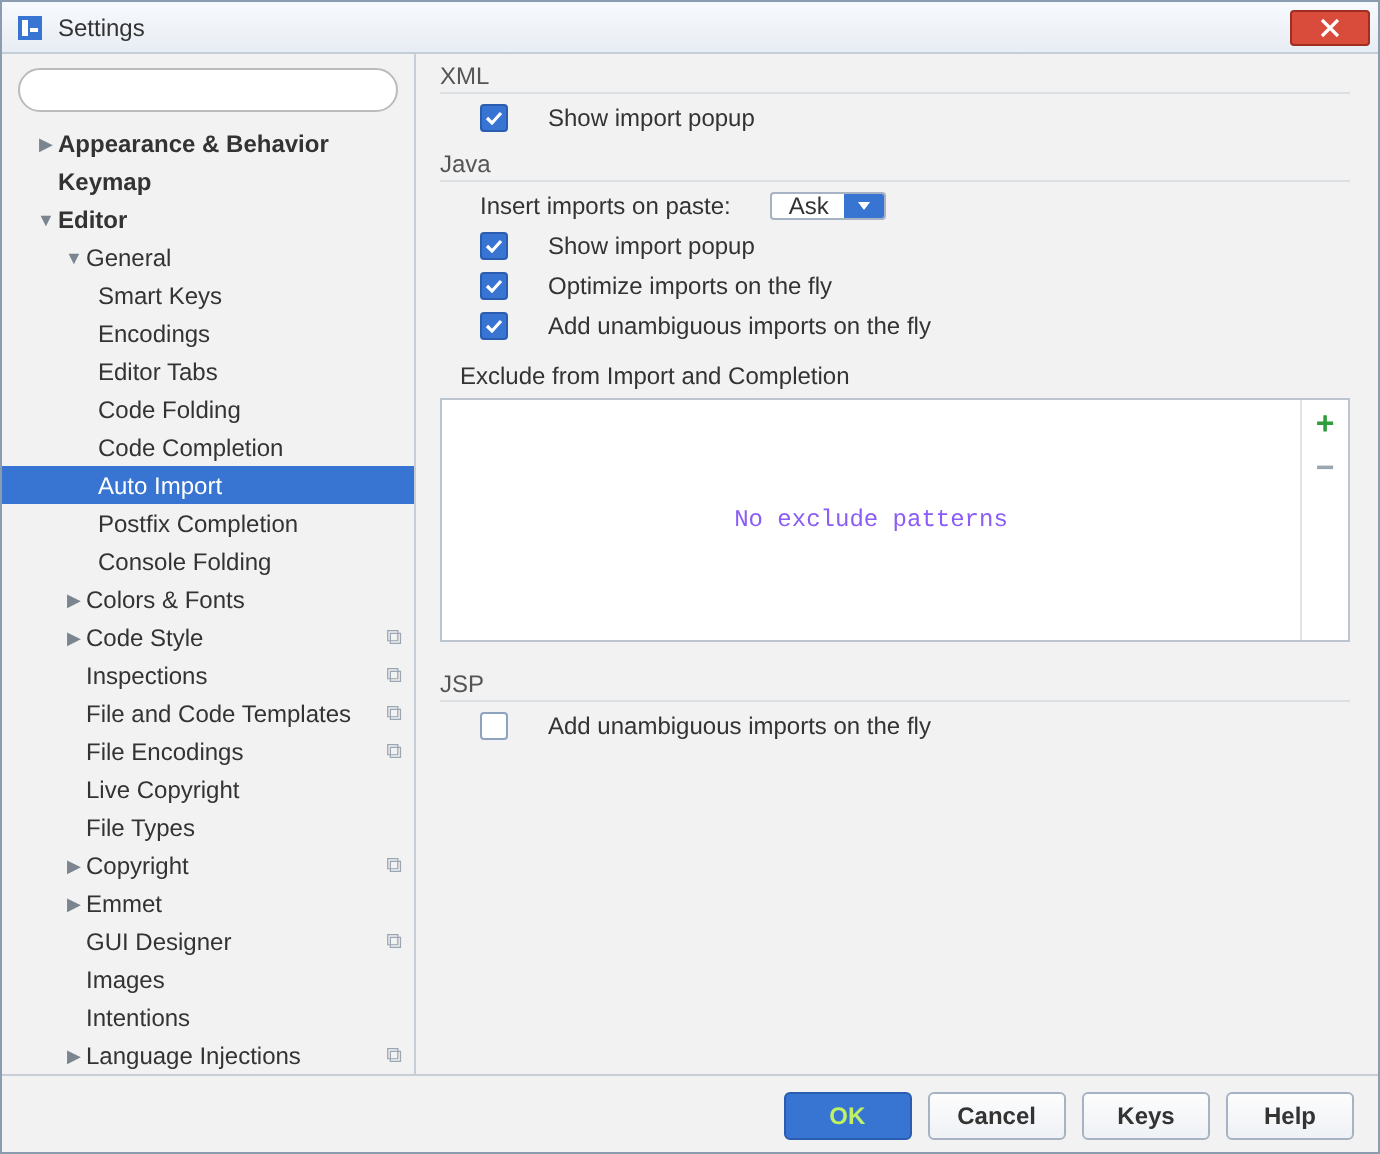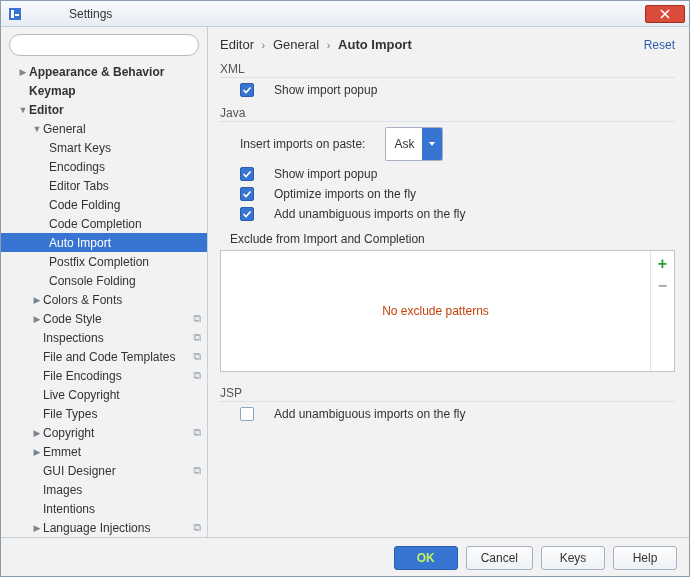--- a/index.html
+++ b/index.html
@@ -20,21 +20,21 @@
     border-bottom: 1px solid #c5ced8;
     display: flex;
     align-items: center;
     padding: 0 4px 0 6px;
   }
   .titlebar .app-icon {
     width: 16px; height: 16px;
     margin-right: 6px;
     display: flex; align-items: center; justify-content: center;
   }
-  .titlebar .title { flex: 1; color: #333; margin-left: 40px; }
+  .titlebar .title { flex: 1; color: #333; }
   .close-btn {
     width: 40px; height: 18px;
     background: #d94b3b;
     border: 1px solid #a02e20;
     border-radius: 2px;
     display: flex; align-items: center; justify-content: center;
     color: #fff;
     font-weight: bold;
     cursor: pointer;
   }
@@ -143,21 +143,21 @@
   .cb.checked {
     background: #3874d1;
     border-color: #2a5db0;
     color: #fff;
   }
   .cb.checked svg { display: block; }
   .cb svg { display: none; }
   .select-wrap {
     display: inline-flex;
     align-items: stretch;
-    height: 34px;
+    height: 14px;
     border: 1px solid #a7b3c2;
     background: #fff;
     border-radius: 2px;
     overflow: hidden;
   }
   .select-wrap .val { padding: 0 8px; display: flex; align-items: center; }
   .select-wrap .dd {
     width: 20px;
     background: #3874d1;
     display: flex; align-items: center; justify-content: center;
@@ -174,22 +174,23 @@
     border: 1px solid #bcc4cd;
     background: #fff;
     height: 122px;
     margin-bottom: 8px;
   }
   .exclude-list {
     flex: 1;
     display: flex;
     align-items: center;
     justify-content: center;
-    color: #c2410c;
+    color: #8b5cf6;
     font-style: normal;
+    font-family: Liberation Mono, monospace;
   }
   .exclude-tools {
     width: 24px;
     border-left: 1px solid #e0e4e9;
     display: flex;
     flex-direction: column;
     align-items: center;
     padding-top: 4px;
     gap: 4px;
   }
@@ -217,20 +218,21 @@
     padding: 0 14px;
     border: 1px solid #a7b3c2;
     background: linear-gradient(#fdfdfd,#eef1f5);
     border-radius: 3px;
     cursor: pointer;
     display: inline-flex;
     align-items: center;
     justify-content: center;
     font-size: 12px;
     color: #333;
+    font-weight: bold;
   }
   .btn.primary {
     background: #3874d1;
     border-color: #2a5db0;
     color: #bef264;
     font-weight: bold;
   }
 </style>
 </head>
 <body>
@@ -370,30 +372,20 @@
         </div>
         <div class="tree-item d1">
           <span class="arrow">▶</span>
           <span class="label">Language Injections</span>
           <span class="copy-icon">⧉</span>
         </div>
       </div>
   </div>
 
   <div class="main">
-    <div class="breadcrumb-row">
-      <div class="breadcrumb">
-        <span>Editor</span>
-        <span class="sep">›</span>
-        <span>General</span>
-        <span class="sep">›</span>
-        <span class="last">Auto Import</span>
-      </div>
-      <span class="reset-link">Reset</span>
-    </div>
 
     <div class="section">
       <div class="section-title">XML</div>
       <div class="row">
         <span class="cb checked">
           <svg width="10" height="10" viewBox="0 0 10 10">
               <path d="M1.5 5 L4 7.5 L8.5 2.5" stroke="#fff" stroke-width="1.6" fill="none"></path>
             </svg>
         </span>
         <span>Show import popup</span>

